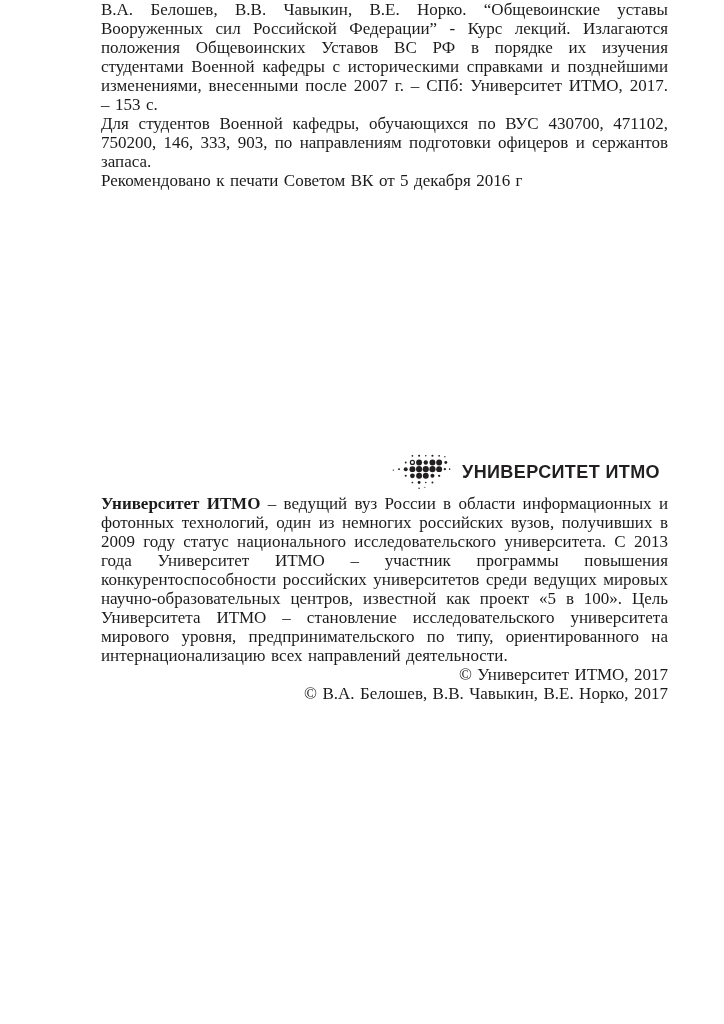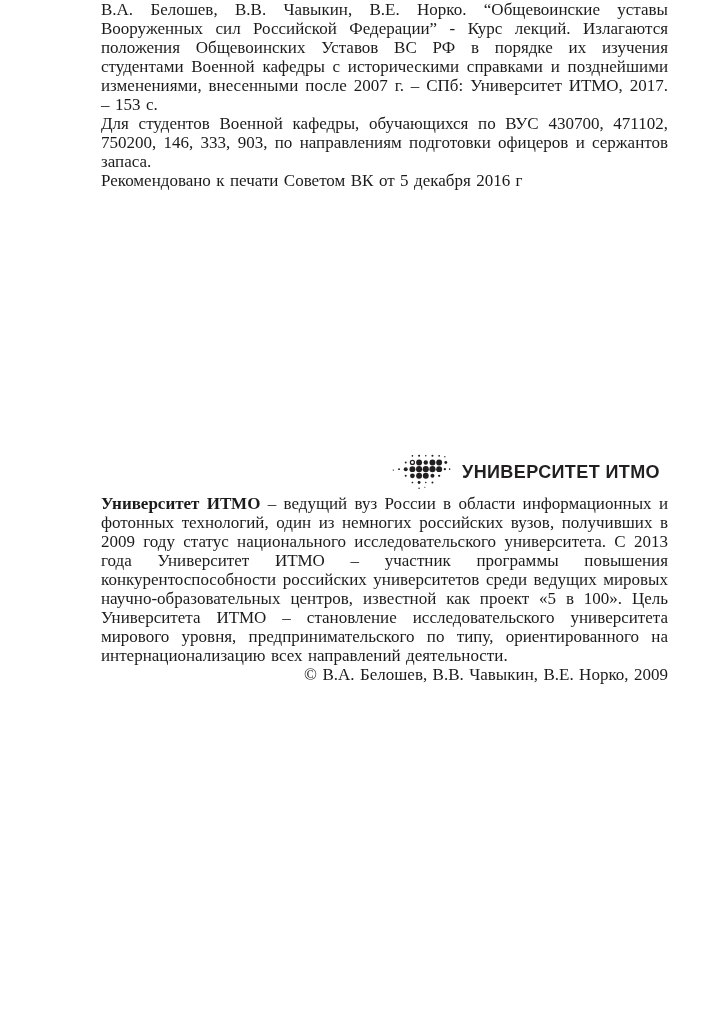--- a/index.html
+++ b/index.html
@@ -107,17 +107,18 @@
         <circle cx="44" cy="33" r="1.0"></circle>
 
         <circle cx="30" cy="39" r="0.8"></circle>
           <circle cx="36" cy="38" r="0.6"></circle>
       </svg>
       <span class="logo-text">УНИВЕРСИТЕТ ИТМО</span>
     </div>
 
     <p class="p-about just"><b>Университет ИТМО</b><span> – ведущий вуз России в области информационных и фотонных технологий, один из немногих российских вузов, получивших в 2009 году статус национального исследовательского университета. С 2013 года Университет ИТМО – участник программы повышения конкурентоспособности российских университетов среди ведущих мировых научно-образовательных центров, известной как проект «5 в 100». Цель Университета ИТМО – становление исследовательского университета мирового уровня, предпринимательского по типу, ориентированного на интернационализацию всех направлений деятельности.</span></p>
 
+    <p class="c-line c-univ">© Университет ИТМО, 2017</p>
 
-    <p class="c-line c-auth">© В.А. Белошев, В.В. Чавыкин, В.Е. Норко, 2009</p>
+    <p class="c-line c-auth">© В.А. Белошев, В.В. Чавыкин, В.Е. Норко, 2017</p>
 
   </div>
 </div>
 
 </body></html>

